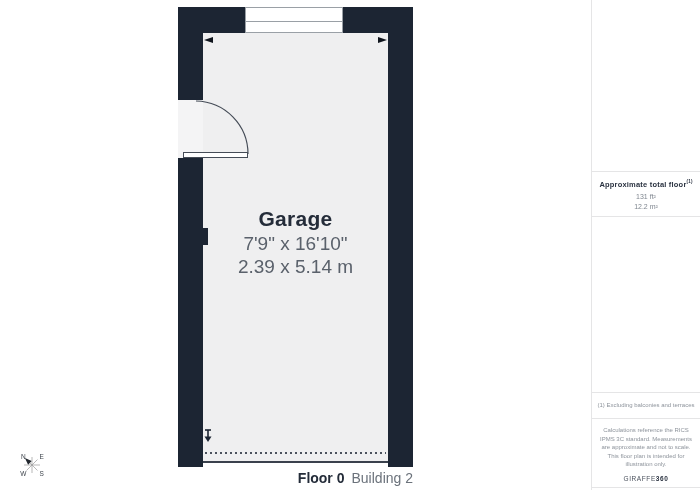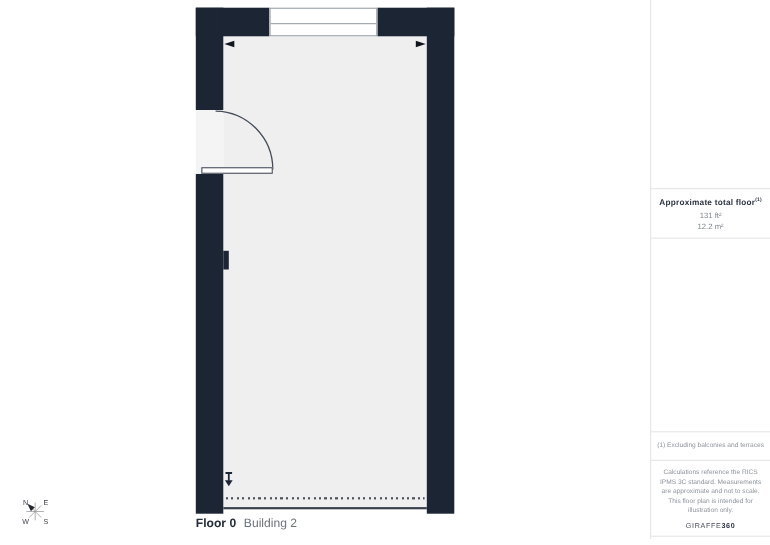--- a/index.html
+++ b/index.html
@@ -28,22 +28,22 @@
   #dim-arrow-right { left:200px; border-left:9px solid #10151d;  border-top:3.5px solid transparent; border-bottom:3.5px solid transparent; }
   #opening-dashed-line { position:absolute; left:27px; top:445px; width:181px; height:2px;
     background:repeating-linear-gradient(90deg,#4a515c 0 2px,transparent 2px 5px); }
   #plan-bottom-line { position:absolute; left:25px; top:454px; width:185px; height:1.5px; background:#3a414d; }
   #position-marker { position:absolute; left:25px; top:422px; width:10px; height:14px; }
 
   #room-label { position:absolute; left:25px; top:199px; width:185px; text-align:center; }
   #room-name { font-size:21px; font-weight:bold; color:#242c39; letter-spacing:0.3px; line-height:26px; }
   .room-dims { font-size:19px; color:#5a616b; line-height:23px; }
 
-  #plan-footer { position:absolute; left:178px; top:470px; width:235px; text-align:left;
-                 font-size:11px; color:#6b727b; }
+  #plan-footer { position:absolute; left:178px; top:470px; width:235px; text-align:right;
+                 font-size:14px; color:#6b727b; }
   #floor-label { font-weight:bold; color:#242c39; margin-right:7px; }
 
   
   #compass { position:absolute; left:10px; top:441px; width:44px; height:44px; }
 
   
   #sidebar { position:absolute; left:591px; top:0; width:109px; height:490px;
              border-left:1px solid #e5e5e6; display:flex; flex-direction:column; }
   .cell { width:100%; text-align:center; }
   #area-cell { margin-top:171px; height:46px; border-top:1px solid #e5e5e6; border-bottom:1px solid #e5e5e6; padding-top:7px; }
@@ -89,20 +89,25 @@
 
     <div id="opening-dashed-line"></div>
     <div id="plan-bottom-line"></div>
 
     <svg id="position-marker" viewBox="0 0 10 14">
       <line x1="2" y1="1" x2="8" y2="1" stroke="#1c2533" stroke-width="1.6"></line>
       <line x1="5" y1="1" x2="5" y2="8" stroke="#1c2533" stroke-width="1.6"></line>
       <polygon points="1.5,7.5 8.5,7.5 5,13" fill="#1c2533"></polygon>
     </svg>
 
+    <div id="room-label">
+      <div id="room-name">Garage</div>
+      <div class="room-dims">7'9" x 16'10"</div>
+      <div class="room-dims">2.39 x 5.14 m</div>
+    </div>
   </div>
 
   <div id="plan-footer">
     <span id="floor-label">Floor 0</span><span id="building-label">Building 2</span>
   </div>
 
   <svg id="compass" viewBox="0 0 44 44">
     <g stroke="#9a9a9a" stroke-width="0.7">
       <line x1="22" y1="16" x2="22" y2="32"></line>
       <line x1="14" y1="24" x2="30" y2="24"></line>

